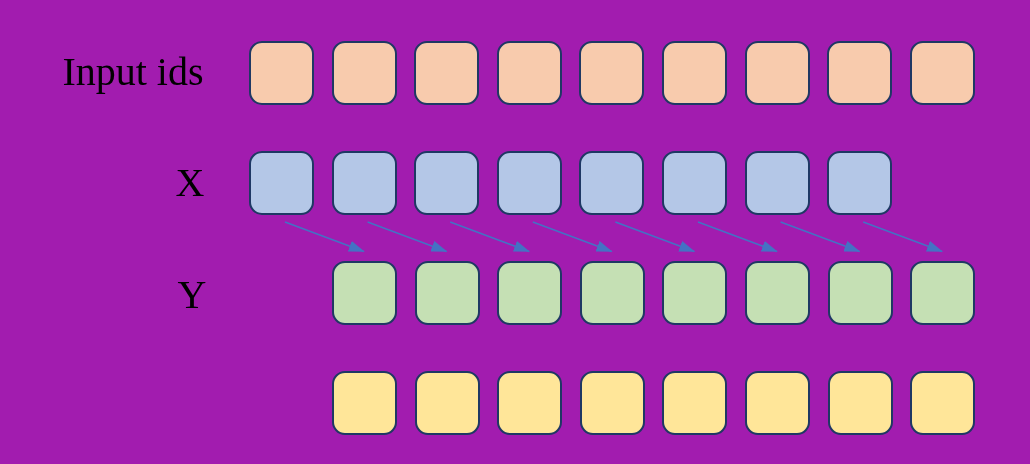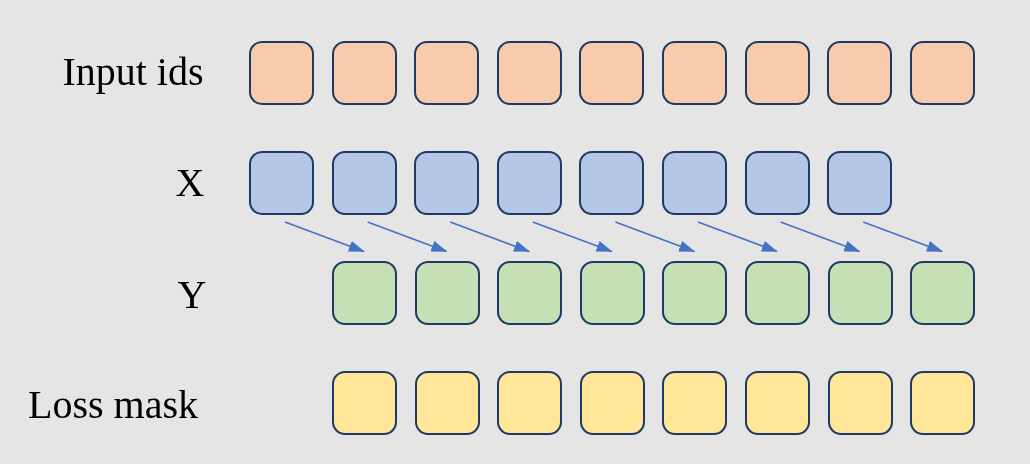--- a/index.html
+++ b/index.html
@@ -44,26 +44,25 @@
   #arrows {
     position: absolute;
     left: 0;
     top: 0;
     pointer-events: none;
   }
 </style>
 </head>
 <body>
 
-<div class="canvas" style="background: #e5e5e5; --box-border: #1F3864;">
+<div class="canvas" style="background: #a21caf; --box-border: #1F3864;">
 
   <div class="row-label lbl-0">Input ids</div>
   <div class="row-label lbl-1">X</div>
   <div class="row-label lbl-2">Y</div>
-  <div class="row-label lbl-3">Loss mask</div>
 
   <div class="boxes-row" id="row-0" style="left: 249px; top: 41px;">
       <div class="box" style="left: 0px; background: rgb(248, 203, 173);"></div>
       <div class="box" style="left: 82.6px; background: rgb(248, 203, 173);"></div>
       <div class="box" style="left: 165.2px; background: rgb(248, 203, 173);"></div>
       <div class="box" style="left: 247.8px; background: rgb(248, 203, 173);"></div>
       <div class="box" style="left: 330.4px; background: rgb(248, 203, 173);"></div>
       <div class="box" style="left: 413px; background: rgb(248, 203, 173);"></div>
       <div class="box" style="left: 495.6px; background: rgb(248, 203, 173);"></div>
       <div class="box" style="left: 578.2px; background: rgb(248, 203, 173);"></div>

